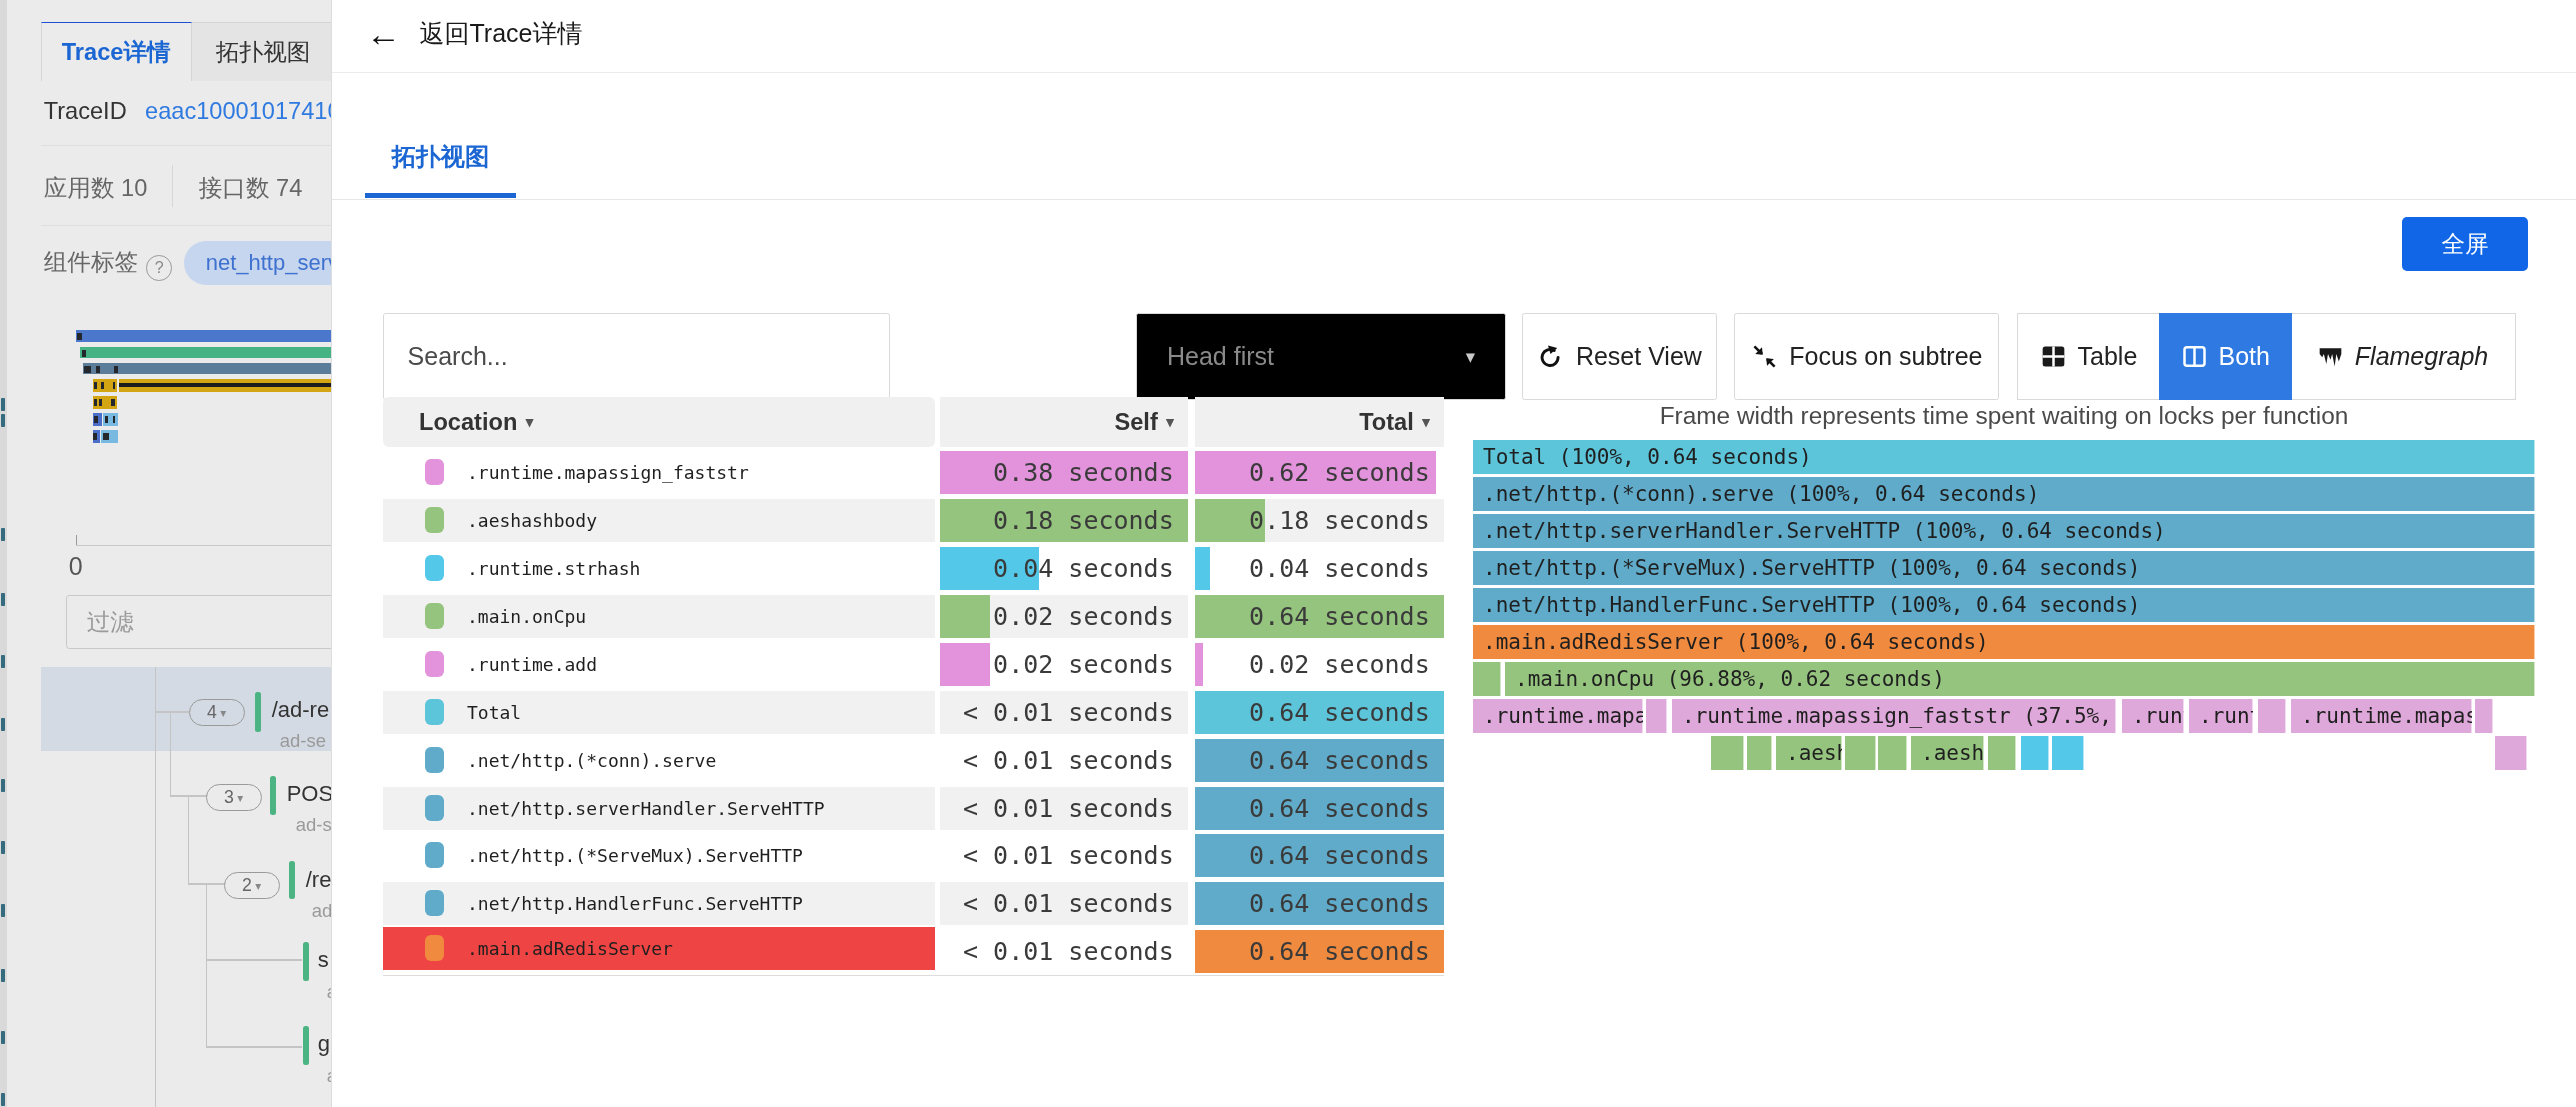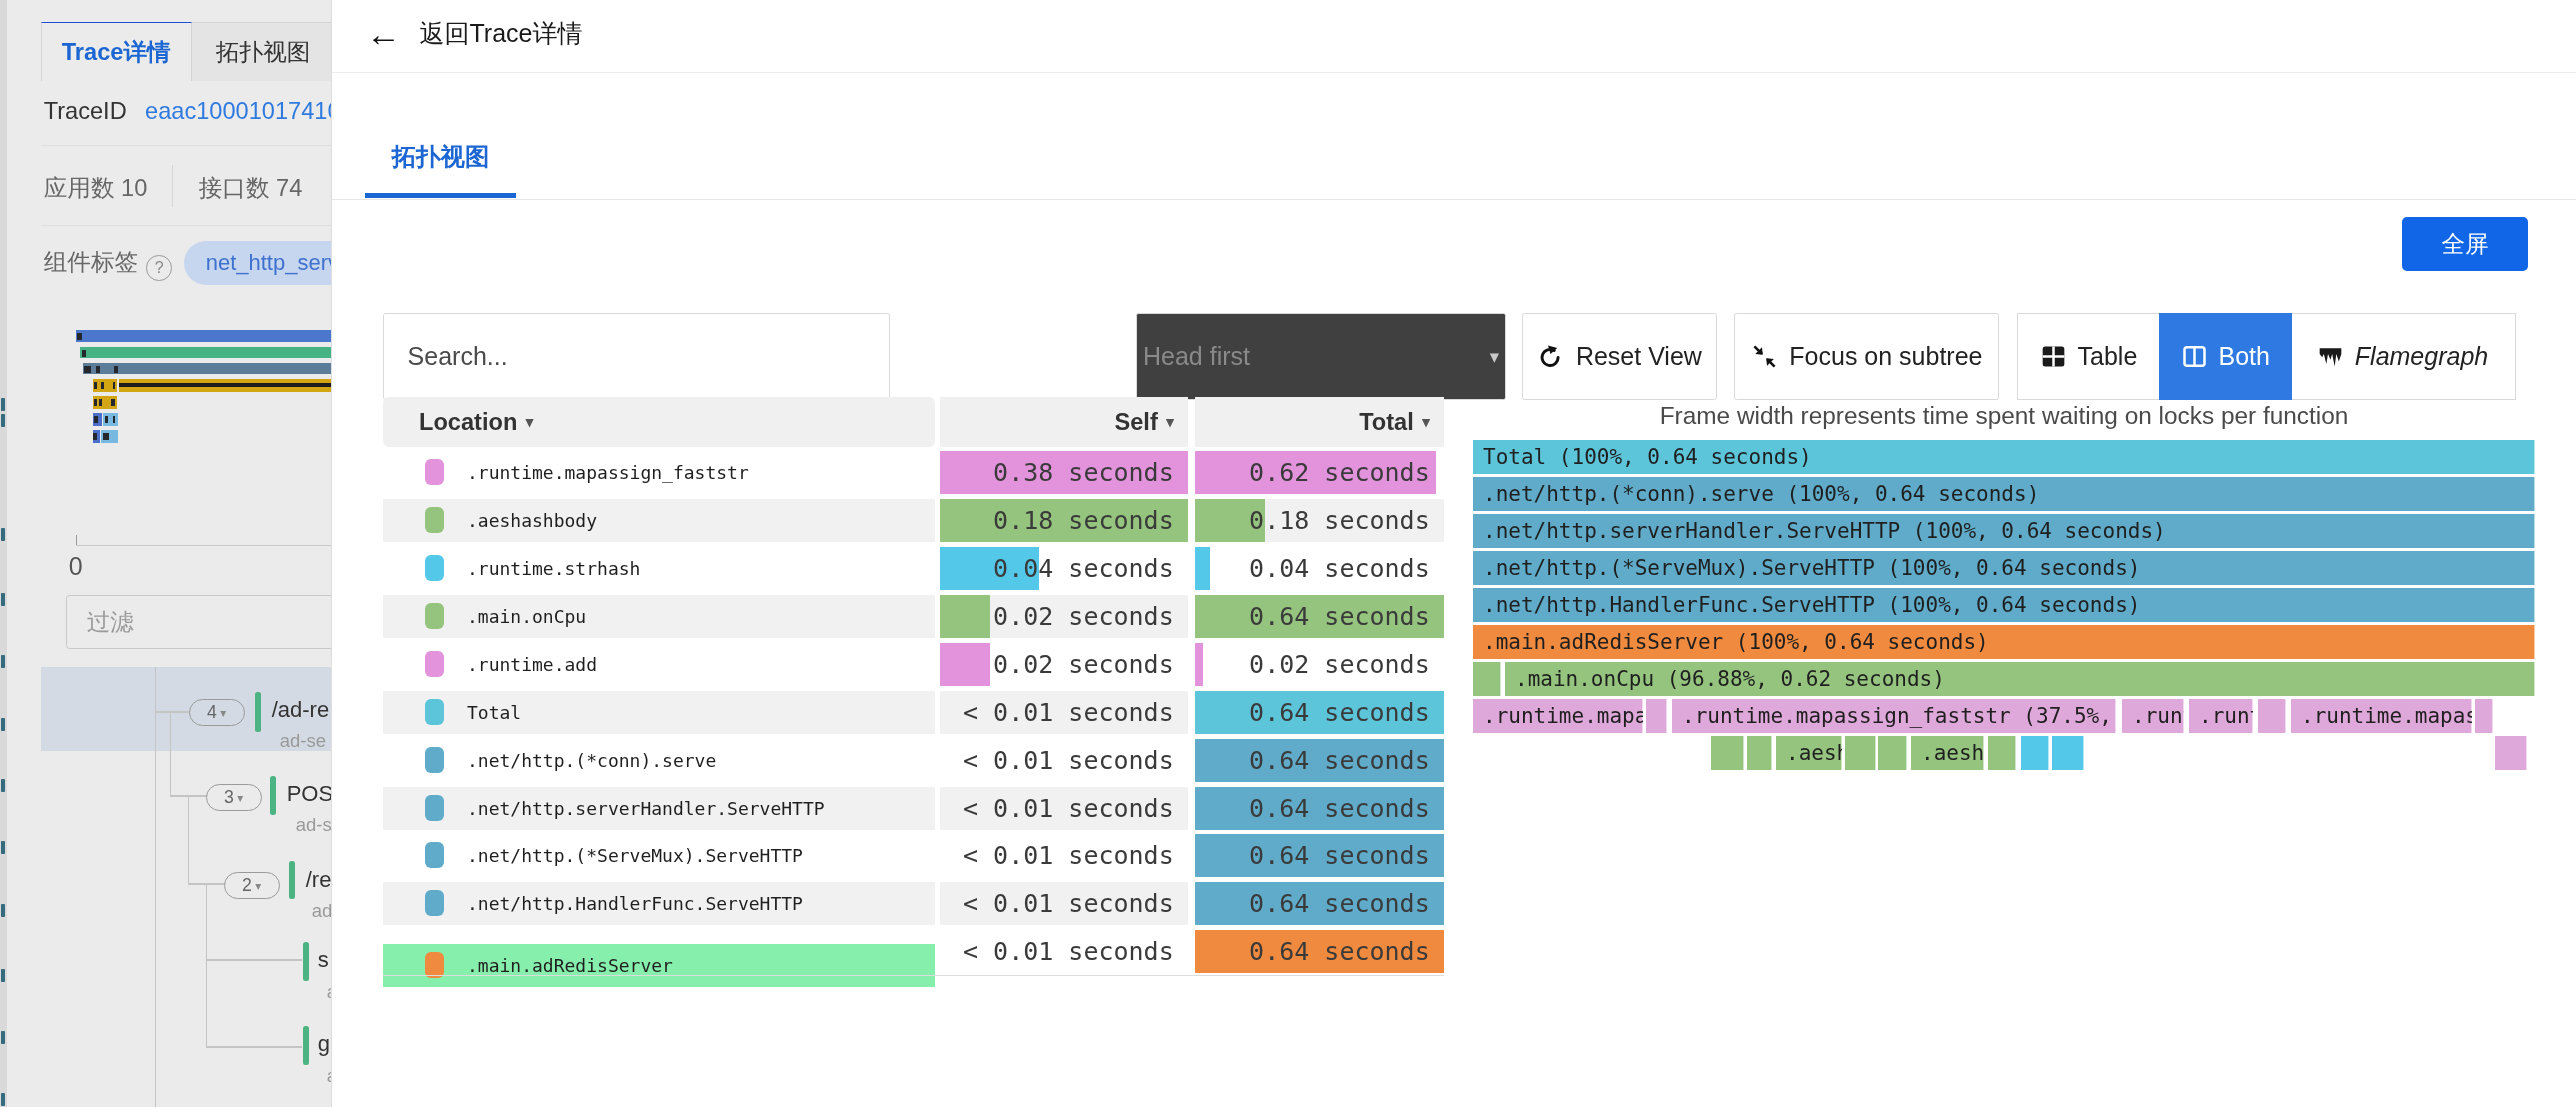--- a/index.html
+++ b/index.html
@@ -61,22 +61,22 @@
   #tabbar-border{left:0;top:199px;width:2245px;height:0;border-top:1.7px solid #e6e6e6;}
   #code-tab{left:33px;top:141px;width:151px;height:39px;font-size:24.4px;color:#1b66d2;font-weight:bold;text-align:center;cursor:pointer;}
   #code-tab-underline{left:33px;top:193px;width:151px;height:5px;background:#1b66d2;}
   #fullscreen-btn{left:2070px;top:217px;width:126px;height:54px;background:#1066e6;border:none;border-radius:5px;
                   color:#fff;font-size:23.6px;cursor:pointer;font-family:"Liberation Sans",sans-serif;}
 
   
   .tb{top:313px;height:87px;box-sizing:border-box;}
   #search-input{left:51px;width:507px;border:1.7px solid #d9d9d9;border-radius:2.5px;padding:0 23.6px;font-size:25px;color:#333;outline:none;background:#fff;font-family:"Liberation Sans",sans-serif;}
   #search-input::placeholder{color:#4a4a4a;}
-  #order-select{left:804px;width:370px;border:1.7px solid #d9d9d9;border-radius:2.5px;background:#404040;display:flex;align-items:center;
-                padding:0 6px;font-size:25px;color:#8a8a8a;cursor:pointer;justify-content:space-between;}
+  #order-select{left:804px;width:370px;border:1.7px solid #d9d9d9;border-radius:2.5px;background:#000000;display:flex;align-items:center;
+                padding:0 30px;font-size:25px;color:#8a8a8a;cursor:pointer;justify-content:space-between;}
   #order-select .sel-caret{color:#c9c9c9;font-size:18.5px;}
   .tb-btn{background:#fff;border:1.7px solid #d9d9d9;border-radius:2.5px;display:flex;align-items:center;justify-content:center;gap:11.8px;
           font-size:25px;color:#222;cursor:pointer;font-family:"Liberation Sans",sans-serif;}
   #reset-btn{left:1190px;width:195px;}
   #focus-btn{left:1402px;width:265px;}
   #view-toggle{left:1685px;width:505px;display:flex;}
   .vt-btn{flex:none;height:87px;box-sizing:border-box;background:#fff;border:1.7px solid #d9d9d9;display:flex;align-items:center;
           justify-content:center;gap:11.8px;font-size:25px;color:#222;cursor:pointer;font-family:"Liberation Sans",sans-serif;}
   .vt-btn + .vt-btn{margin-left:-1.7px;}
   .vt-btn.active{background:#2e79e2;border-color:#2e79e2;color:#fff;z-index:2;}
@@ -420,21 +420,21 @@
           <div class="swatch" style="background: rgb(95, 171, 201);"></div>
           <div class="loc-name mono">.net/http.HandlerFunc.ServeHTTP</div>
         </div>
         <div class="ht-cell ht-row-cell col-self" style="top: 485px; background: rgb(241, 241, 241);">
           <div class="val-text mono">&lt; 0.01 seconds</div>
         </div>
         <div class="ht-cell ht-row-cell col-total" style="top: 485px; background: rgb(241, 241, 241);">
           <div class="val-bar" style="width: 249px; background: rgb(95, 171, 201);"></div>
           <div class="val-text mono">0.64 seconds</div>
         </div>
-        <div class="ht-cell ht-row-cell col-loc" style="top: 547px; background: #86efac;">
+        <div class="ht-cell ht-row-cell col-loc" style="top: 530px; background: #ef4444;">
           <div class="swatch" style="background: rgb(240, 138, 62);"></div>
           <div class="loc-name mono">.main.adRedisServer</div>
         </div>
         <div class="ht-cell ht-row-cell col-self" style="top: 533px; background: rgb(255, 255, 255);">
           <div class="val-text mono">&lt; 0.01 seconds</div>
         </div>
         <div class="ht-cell ht-row-cell col-total" style="top: 533px; background: rgb(255, 255, 255);">
           <div class="val-bar" style="width: 249px; background: rgb(240, 138, 62);"></div>
           <div class="val-text mono">0.64 seconds</div>
         </div>

